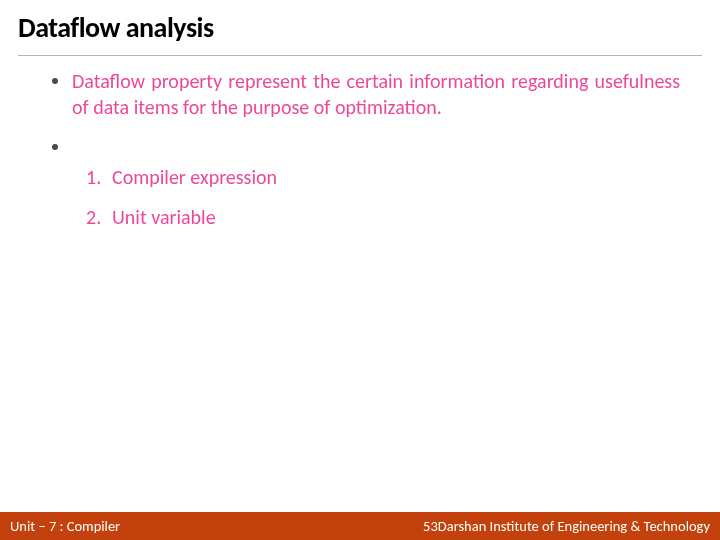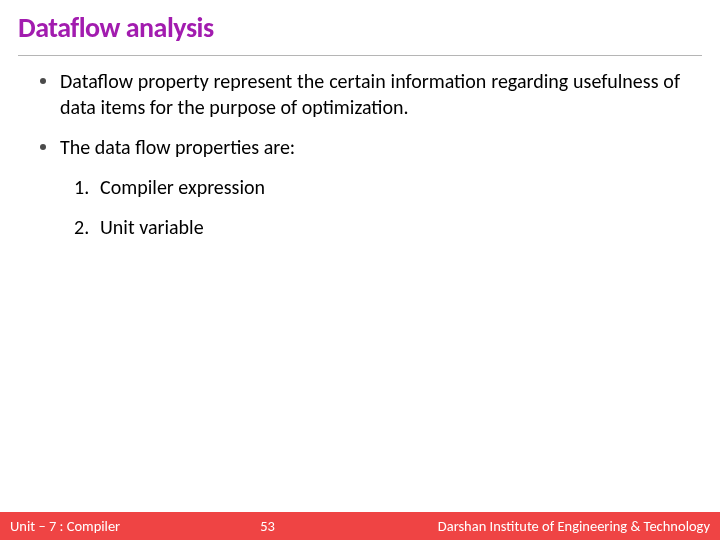--- a/index.html
+++ b/index.html
@@ -8,32 +8,32 @@
     width: 720px; height: 540px;
     display: flex; flex-direction: column;
     position: relative;
   }
   .title-block {
     padding: 10px 18px 6px 18px;
   }
   .title {
     font-size: 28px;
     font-weight: 700;
-    color: #a21caf;
+    color: #000000;
     letter-spacing: -0.5px;
   }
   .title-rule {
     border: none;
     border-top: 1px solid #b5b5b5;
     margin: 4px 18px 0 18px;
   }
   .body {
     flex: 1;
-    padding: 12px 40px 0 40px;
-    color: #000000;
+    padding: 12px 40px 0 52px;
+    color: #ec4899;
   }
   .bullet {
     display: flex;
     align-items: flex-start;
     font-size: 20px;
     line-height: 1.3;
     margin-bottom: 14px;
   }
   .bullet .dot {
     width: 6px; height: 6px; border-radius: 50%;
@@ -52,51 +52,50 @@
     margin-bottom: 14px;
   }
   .numitem .num {
     width: 26px;
     flex-shrink: 0;
   }
   .footer {
     position: absolute;
     left: 0; right: 0; bottom: 0;
     height: 28px;
-    background: #ef4444;
+    background: #c2410c;
     color: #fff;
     display: flex;
     align-items: center;
     font-size: 14.5px;
     padding: 0 10px;
   }
   .footer .left { flex: 0 0 auto; }
-  .footer .mid { flex: 1 1 auto; text-align: left; padding-left: 140px; }
-  .footer .right { flex: 0 0 auto; text-align: right; padding-left: 48px; }
+  .footer .mid { flex: 1 1 auto; text-align: right; padding-left: 140px; }
+  .footer .right { flex: 0 0 auto; text-align: right; }
 </style>
 </head>
 <body>
 
 <div class="slide">
 
   <div class="title-block">
     <div class="title">Dataflow analysis</div>
   </div>
   <hr class="title-rule">
 
   <div class="body">
 
     <div class="bullet justify">
       <span class="dot"></span>
       <span class="txt">Dataflow property represent the certain information regarding usefulness of data items for the purpose of optimization.</span>
     </div>
 
     <div class="bullet">
       <span class="dot"></span>
-      <span class="txt">The data flow properties are:</span>
     </div>
 
     <div class="numlist">
       <div class="numitem">
         <span class="num">1.</span>
         <span>Compiler expression</span>
       </div>
       <div class="numitem">
         <span class="num">2.</span>
         <span>Unit variable</span>

